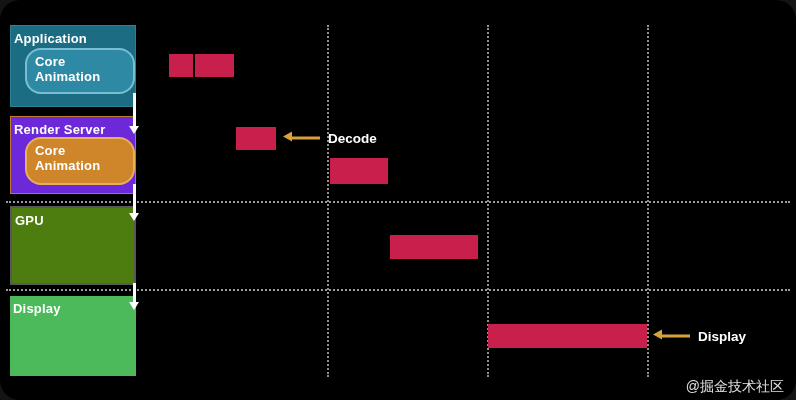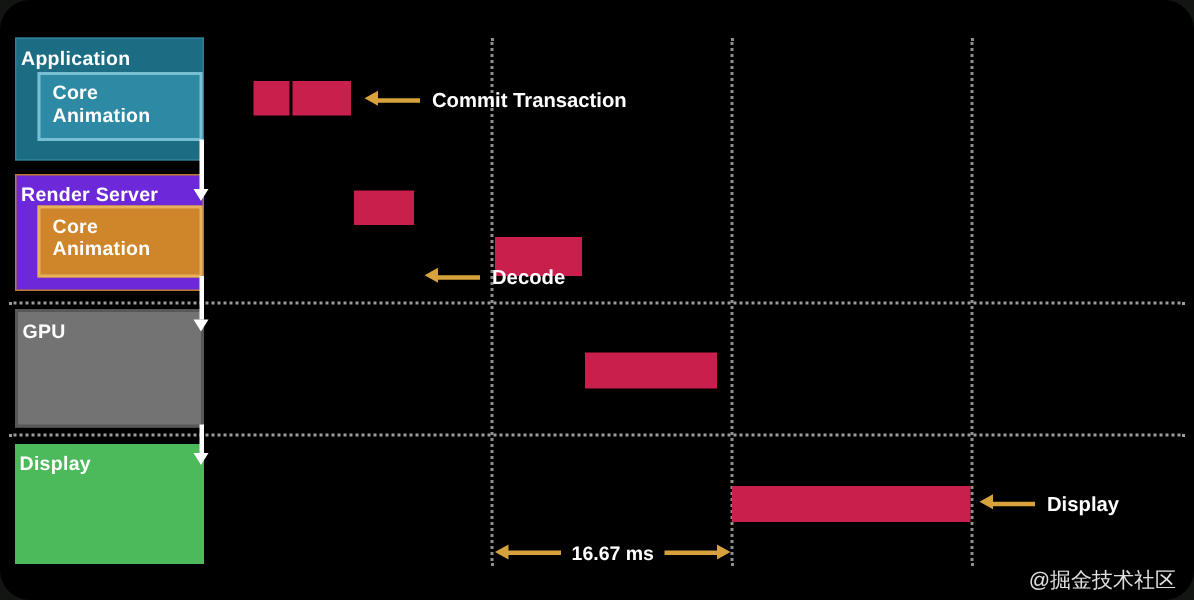--- a/index.html
+++ b/index.html
@@ -5,24 +5,24 @@
   html,body{margin:0;padding:0;background:#121512;width:796px;height:400px;overflow:hidden;
     font-family:"Liberation Sans",sans-serif;}
   .canvas{position:absolute;left:0;top:0;width:796px;height:400px;background:#000;
     border-radius:20px;overflow:hidden;}
 
   
   .lane{position:absolute;left:10px;width:126px;box-sizing:border-box;color:#fff;
     font-size:13px;font-weight:700;padding:5px 3px;letter-spacing:.2px;}
   .lane-application{top:25px;height:82px;background:#1c6d83;border:1px solid #2d8096;}
   .lane-render{top:116px;height:78px;background:#6d28d9;border:1px solid #bd7a31;}
-  .lane-gpu{top:206px;height:79px;background:#737373;border:2px solid #585858;}
+  .lane-gpu{top:206px;height:79px;background:#4d7c0f;border:2px solid #585858;}
   .lane-display{top:296px;height:80px;background:#4cb95b;}
   .inner-box{position:absolute;box-sizing:border-box;color:#fff;font-size:13px;font-weight:700;
-    padding:4px 8px;}
+    padding:4px 8px;border-radius:16px;}
   .inner-application{left:14px;top:22px;width:110px;height:46px;background:#2e8aa4;border:2px solid #79bfd4;}
   .inner-render{left:14px;top:20px;width:110px;height:48px;background:#cf8529;border:2px solid #e7b05b;}
 
   
   .varrow{position:absolute;left:133px;width:3px;background:#fff;z-index:5;}
   .varrow::after{content:"";position:absolute;bottom:-8px;left:-4px;width:0;height:0;
     border:5.5px solid transparent;border-top:8px solid #fff;border-bottom:none;}
   .varrow-1{top:93px;height:33px;}
   .varrow-2{top:184px;height:29px;}
   .varrow-3{top:283px;height:19px;}
@@ -47,21 +47,21 @@
   .bar-render{left:390px;top:235px;width:88px;height:24px;}
   .bar-display{left:488px;top:324px;width:159px;height:24px;}
 
   
   .callout{position:absolute;display:flex;align-items:center;transform:translateY(-50%);z-index:4;}
   .arrow-left{position:relative;width:28px;height:3px;background:#d7a23b;margin-left:9px;}
   .arrow-left::before{content:"";position:absolute;left:-9px;top:-5px;width:0;height:0;
     border:5.5px solid transparent;border-right:9px solid #d7a23b;border-left:none;}
   .callout-label{color:#fff;font-size:13.5px;font-weight:700;margin-left:8px;white-space:nowrap;}
   .co-commit{left:243px;top:67px;}
-  .co-decode{left:283px;top:138px;margin-top:47px;}
+  .co-decode{left:283px;top:138px;}
   .co-draw{left:393px;top:171px;}
   .co-render{left:483px;top:246px;}
   .co-display{left:653px;top:336px;}
 
   
   .duration{position:absolute;left:330px;top:360px;width:157px;height:17px;z-index:4;}
   .duration .dline{position:absolute;left:7px;right:7px;top:7px;height:2.5px;background:#d7a23b;}
   .duration::before{content:"";position:absolute;left:0;top:2.5px;width:0;height:0;
     border:5.5px solid transparent;border-right:9px solid #d7a23b;border-left:none;}
   .duration::after{content:"";position:absolute;right:0;top:2.5px;width:0;height:0;
@@ -110,33 +110,25 @@
   <div class="varrow varrow-2"></div>
   <div class="varrow varrow-3"></div>
 
   <div class="bar bar-commit-a"></div>
   <div class="bar bar-commit-b"></div>
   <div class="bar bar-decode"></div>
   <div class="bar bar-draw"></div>
   <div class="bar bar-render"></div>
   <div class="bar bar-display"></div>
 
-  <div class="callout co-commit">
-    <span class="arrow-left"></span>
-    <span class="callout-label">Commit Transaction</span>
-  </div>
   <div class="callout co-decode">
     <span class="arrow-left"></span>
     <span class="callout-label">Decode</span>
   </div>
   <div class="callout co-display">
     <span class="arrow-left"></span>
     <span class="callout-label">Display</span>
   </div>
 
-  <div class="duration">
-    <span class="dline"></span>
-    <span class="duration-label">16.67 ms</span>
-  </div>
 
   <div class="watermark">@掘金技术社区</div>
 
 </div>
 
 </body></html>

